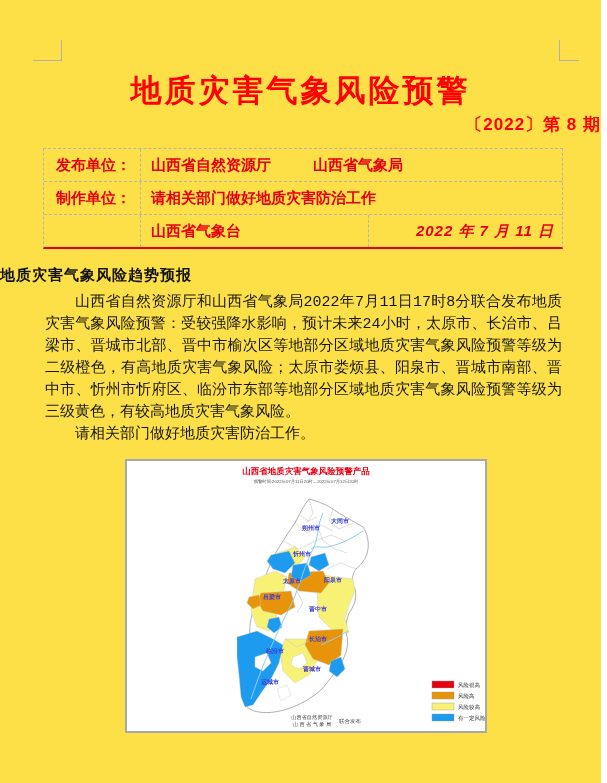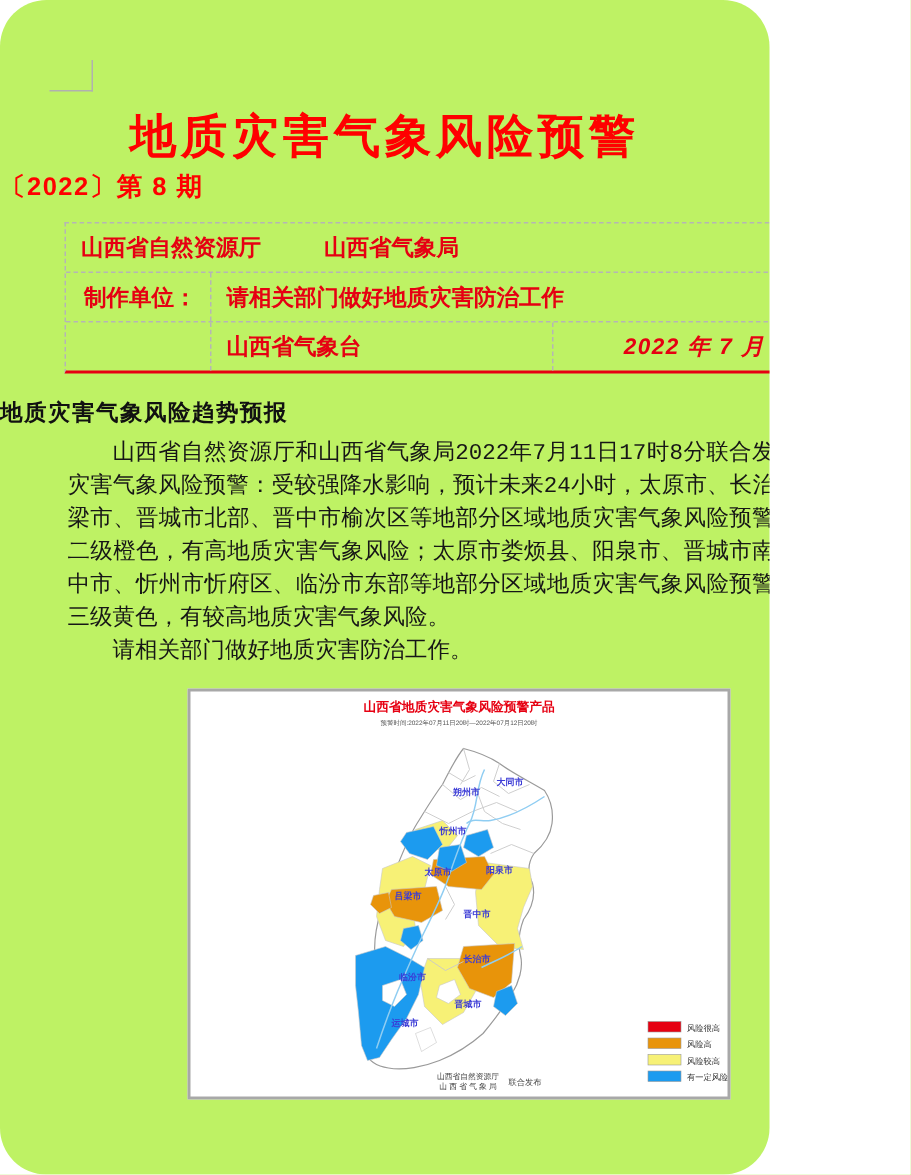--- a/index.html
+++ b/index.html
@@ -1,31 +1,30 @@
 <!DOCTYPE html>
 <html style="--title-red: #ff0000; --accent-red: #e60012; --risk-high: #e8940a; --risk-medium: #f7f176; --risk-some: #1c9bef; --river-blue: #8fcdf2; --city-label-blue: #3b3bd6; --county-line: #c8c8c8; --map-border: #a8a8a8; --table-dash: #b5b5b5;"><head>
 <meta charset="utf-8">
 <style>
   html,body{margin:0;padding:0;background:#fff;}
   .page{
-    position:relative;width:513px;height:783px;background:#bef264;overflow:hidden;
+    position:relative;width:601px;height:783px;background:#fde047;overflow:hidden;
     font-family:"Liberation Sans", sans-serif;
-    border-radius:31px;
   }
   
   .crop{position:absolute;}
   .crop-tl{left:33px;top:40px;width:28px;height:20px;border-right:1px solid #b0b0b0;border-bottom:1px solid #b0b0b0;}
   .crop-tr{left:559px;top:40px;width:19px;height:20px;border-left:1px solid #b0b0b0;border-bottom:1px solid #b0b0b0;}
 
   .doc-title{
     position:absolute;top:70px;left:0;width:100%;text-align:center;
     color:var(--title-red,#ff0000);font-size:31px;font-weight:bold;letter-spacing:3px;
   }
   .doc-issue{
-    position:absolute;top:113px;left:0;width:100%;text-align:left;
+    position:absolute;top:113px;left:0;width:100%;text-align:right;
     color:var(--title-red,#ff0000);font-size:17px;font-weight:bold;letter-spacing:1px;
   }
 
   .info-table{
     position:absolute;left:43px;top:148px;width:520px;box-sizing:border-box;
     border:1px dashed var(--table-dash,#b5b5b5);
     border-bottom:2px solid var(--accent-red,#e60012);
     color:var(--accent-red,#e60012);font-weight:bold;font-size:15px;
   }
   .it-row{display:flex;min-height:32px;align-items:stretch;border-bottom:1px dashed var(--table-dash,#b5b5b5);}
@@ -73,20 +72,21 @@
 <div class="page">
 
   <div class="crop crop-tl"></div>
   <div class="crop crop-tr"></div>
 
   <div class="doc-title">地质灾害气象风险预警</div>
   <div class="doc-issue">〔2022〕第 8 期</div>
 
   <div class="info-table">
     <div class="it-row">
+      <div class="it-cell it-label">发布单位：</div>
       <div class="it-cell it-value">
         <span>山西省自然资源厅</span>
         <span class="gap-left">山西省气象局</span>
       </div>
     </div>
     <div class="it-row">
       <div class="it-cell it-label">制作单位：</div>
       <div class="it-cell it-value">请相关部门做好地质灾害防治工作</div>
     </div>
     <div class="it-row">

